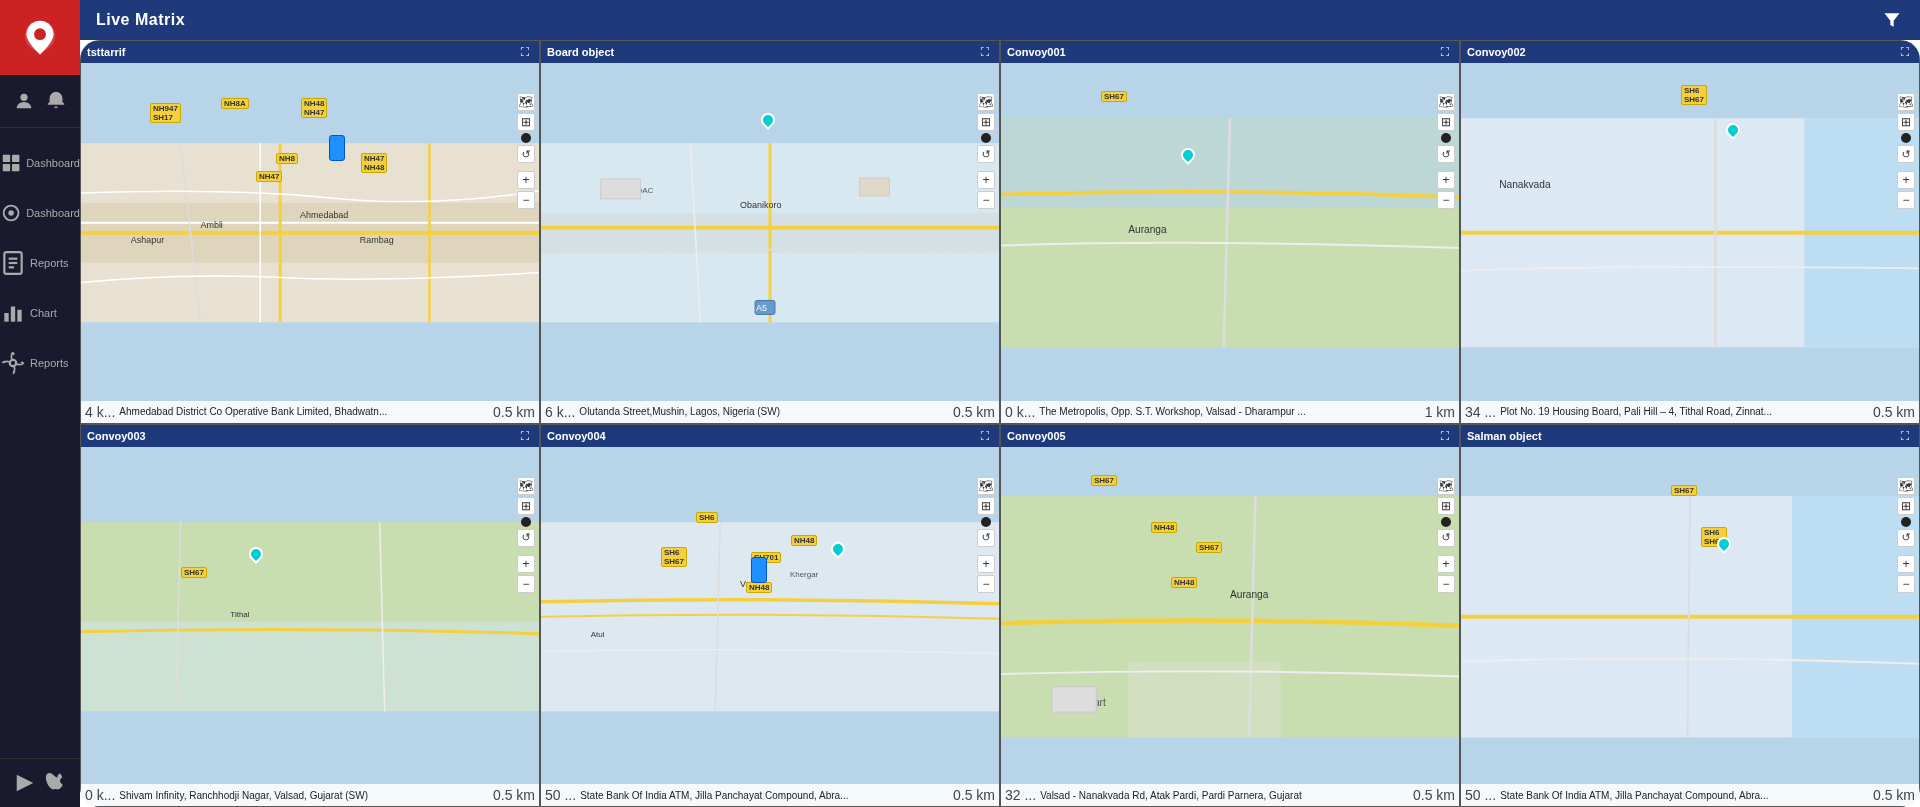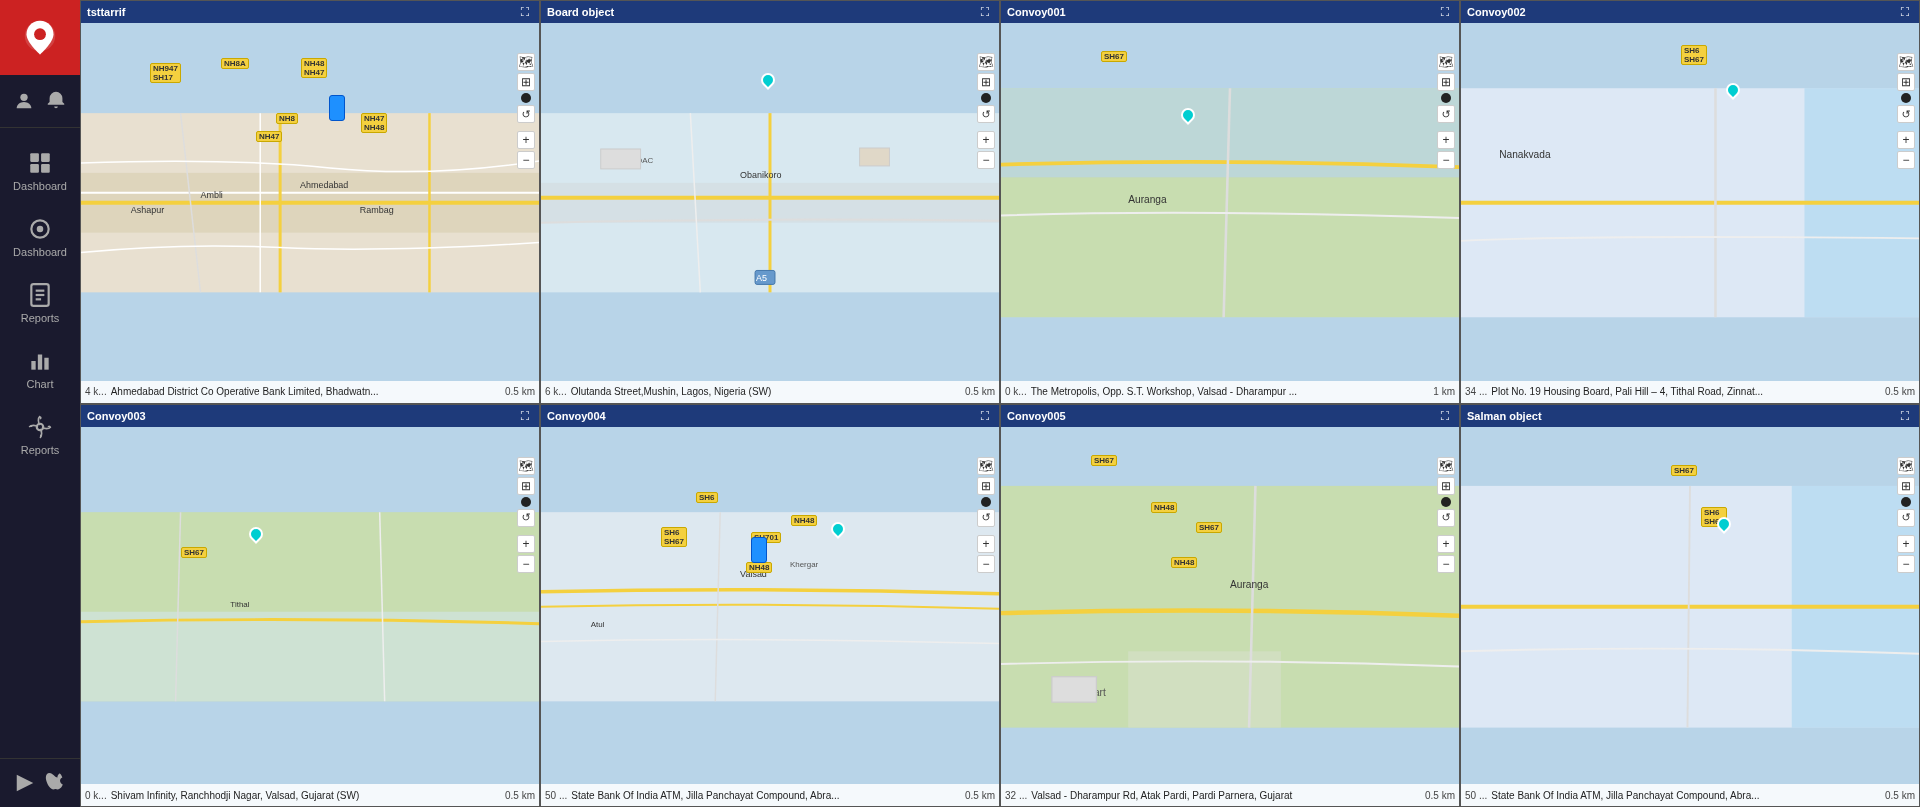--- a/index.html
+++ b/index.html
@@ -49,21 +49,21 @@
       display: flex;
       flex-direction: column;
       align-items: center;
       width: 100%;
       flex: 1;
       padding-top: 10px;
     }
     .sidebar-nav-item {
       width: 100%;
       display: flex;
-      flex-direction: column;
+      flex-direction: row;
       align-items: center;
       padding: 12px 0;
       color: #aaa;
       cursor: pointer;
       font-size: 11px;
       gap: 4px;
     }
     .sidebar-nav-item svg { width: 26px; height: 26px; }
     .sidebar-bottom {
       display: flex;
@@ -139,21 +139,21 @@
       background: rgba(255,255,255,0.85);
       display: flex;
       align-items: center;
       padding: 0 4px;
       font-size: 10px;
       gap: 4px;
       z-index: 5;
     }
     .map-footer-km {
       color: #444;
-      font-size: 10px;
+      font-size: 14px;
     }
     .map-footer-addr {
       color: #222;
       font-size: 10px;
       white-space: nowrap;
       overflow: hidden;
       text-overflow: ellipsis;
       flex: 1;
     }
     .map-header {
@@ -348,22 +348,30 @@
     </div>
     <div class="sidebar-bottom-icon">
       <svg viewBox="0 0 24 24" fill="#aaa" width="22" height="22">
         <path d="M17 1.5c-1.5 1-2.5 2.5-2.3 4.5-1.5-.1-3-1.2-4-2.5C9.2 2.1 8 1 6 1c-2.5 0-4 2.2-4 5 0 4 2.5 9 5 11.5 1 1 2 1.5 3 1.5s1.5-.5 2.5-.5 1.5.5 2.5.5c1 0 2-.5 3-1.5 1-1 2-2.5 2.5-4-1.5-.5-3-2-3-4 0-1.5 1-3 2.5-3.5-.5-2-2-4.5-3.5-5z"></path>
       </svg>
     </div>
   </div>
 </div>
 
 <div id="main">
-
-  <div id="map-grid" style="grid-template-rows: repeat(2, 1fr);">
+  <div id="topbar">
+    <span id="topbar-title">Live Matrix</span>
+    <div class="topbar-filter-icon">
+      <svg viewBox="0 0 24 24" fill="currentColor" width="20" height="20">
+        <path d="M3 4h18l-7 9v7l-4-2v-5L3 4z"></path>
+      </svg>
+    </div>
+  </div>
+
+  <div id="map-grid" style="grid-template-rows: repeat(2, 1fr); border-radius: 20px;">
 
     <div class="map-cell">
       <div class="map-header">
         <span class="map-header-title">tsttarrif</span>
         <span class="map-header-expand">⛶</span>
       </div>
       <div class="map-canvas" style="top:22px;position:absolute;bottom:22px;left:0;right:0;">
         <svg class="map-bg" viewBox="0 0 460 180" xmlns="http://www.w3.org/2000/svg">
           <rect width="460" height="180" fill="#e8e0d0"></rect>
           <rect x="0" y="60" width="460" height="60" fill="#d4c9a8" opacity="0.5"></rect>
@@ -618,21 +626,21 @@
           <div class="map-ctrl-btn">⊞</div>
           <div class="map-ctrl-dot"></div>
           <div class="map-ctrl-refresh">↺</div>
           <div class="map-ctrl-sep"></div>
           <div class="map-ctrl-btn">+</div>
           <div class="map-ctrl-btn">−</div>
         </div>
       </div>
       <div class="map-footer">
         <span class="map-footer-km">32 ...</span>
-        <span class="map-footer-addr">Valsad - Dharampur Rd, Atak Pardi, Pardi Parnera, Gujarat</span>
+        <span class="map-footer-addr">Valsad - Nanakvada Rd, Atak Pardi, Pardi Parnera, Gujarat</span>
         <span class="map-footer-km" style="margin-left:auto;">0.5 km</span>
       </div>
     </div>
 
     <div class="map-cell">
       <div class="map-header">
         <span class="map-header-title">Salman object</span>
         <span class="map-header-expand">⛶</span>
       </div>
       <div class="map-canvas" style="top:22px;position:absolute;bottom:22px;left:0;right:0;">

